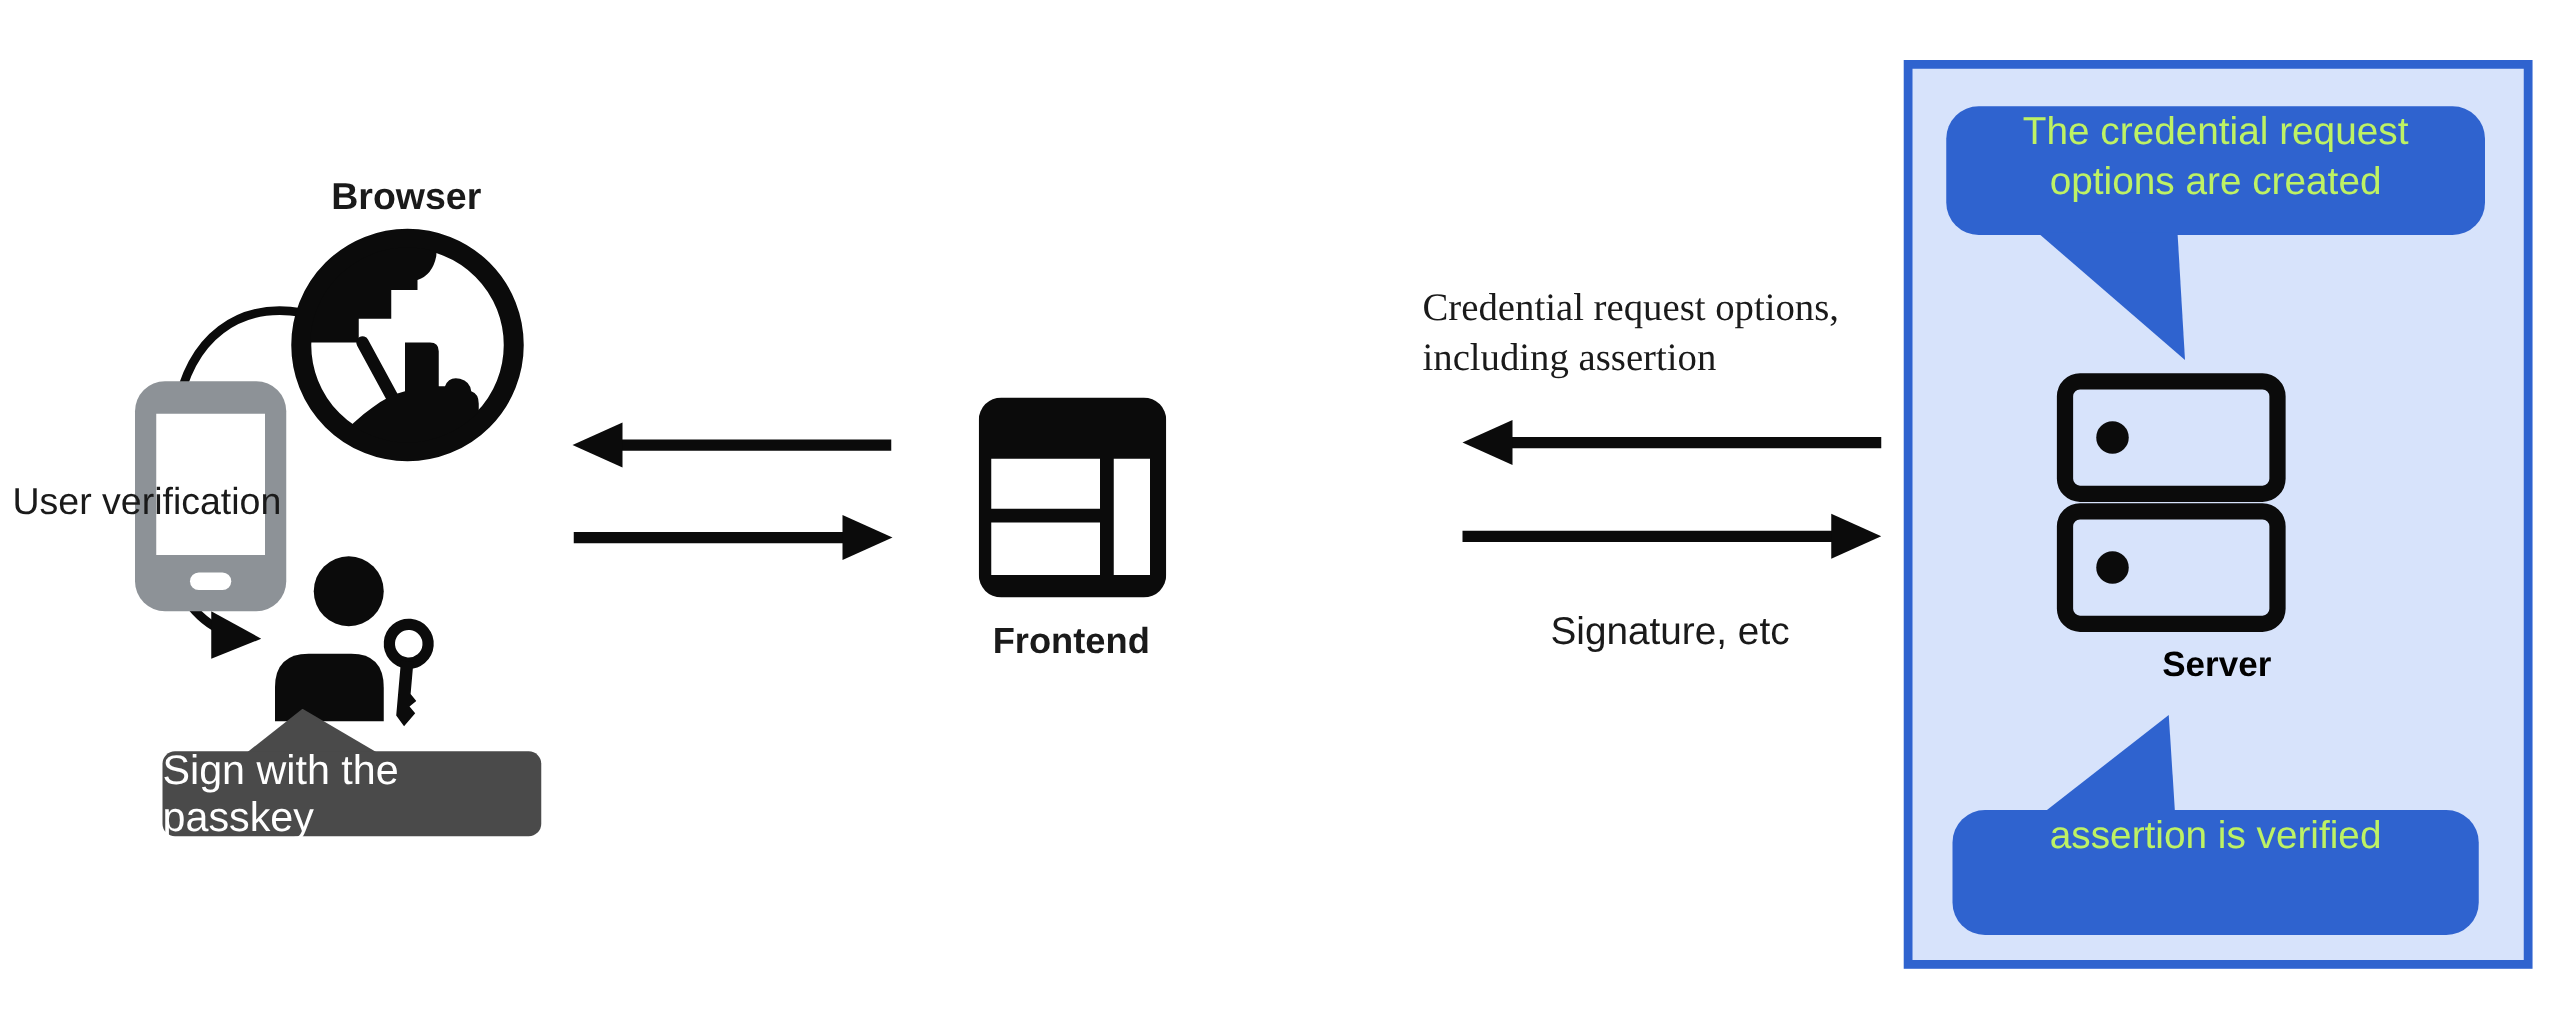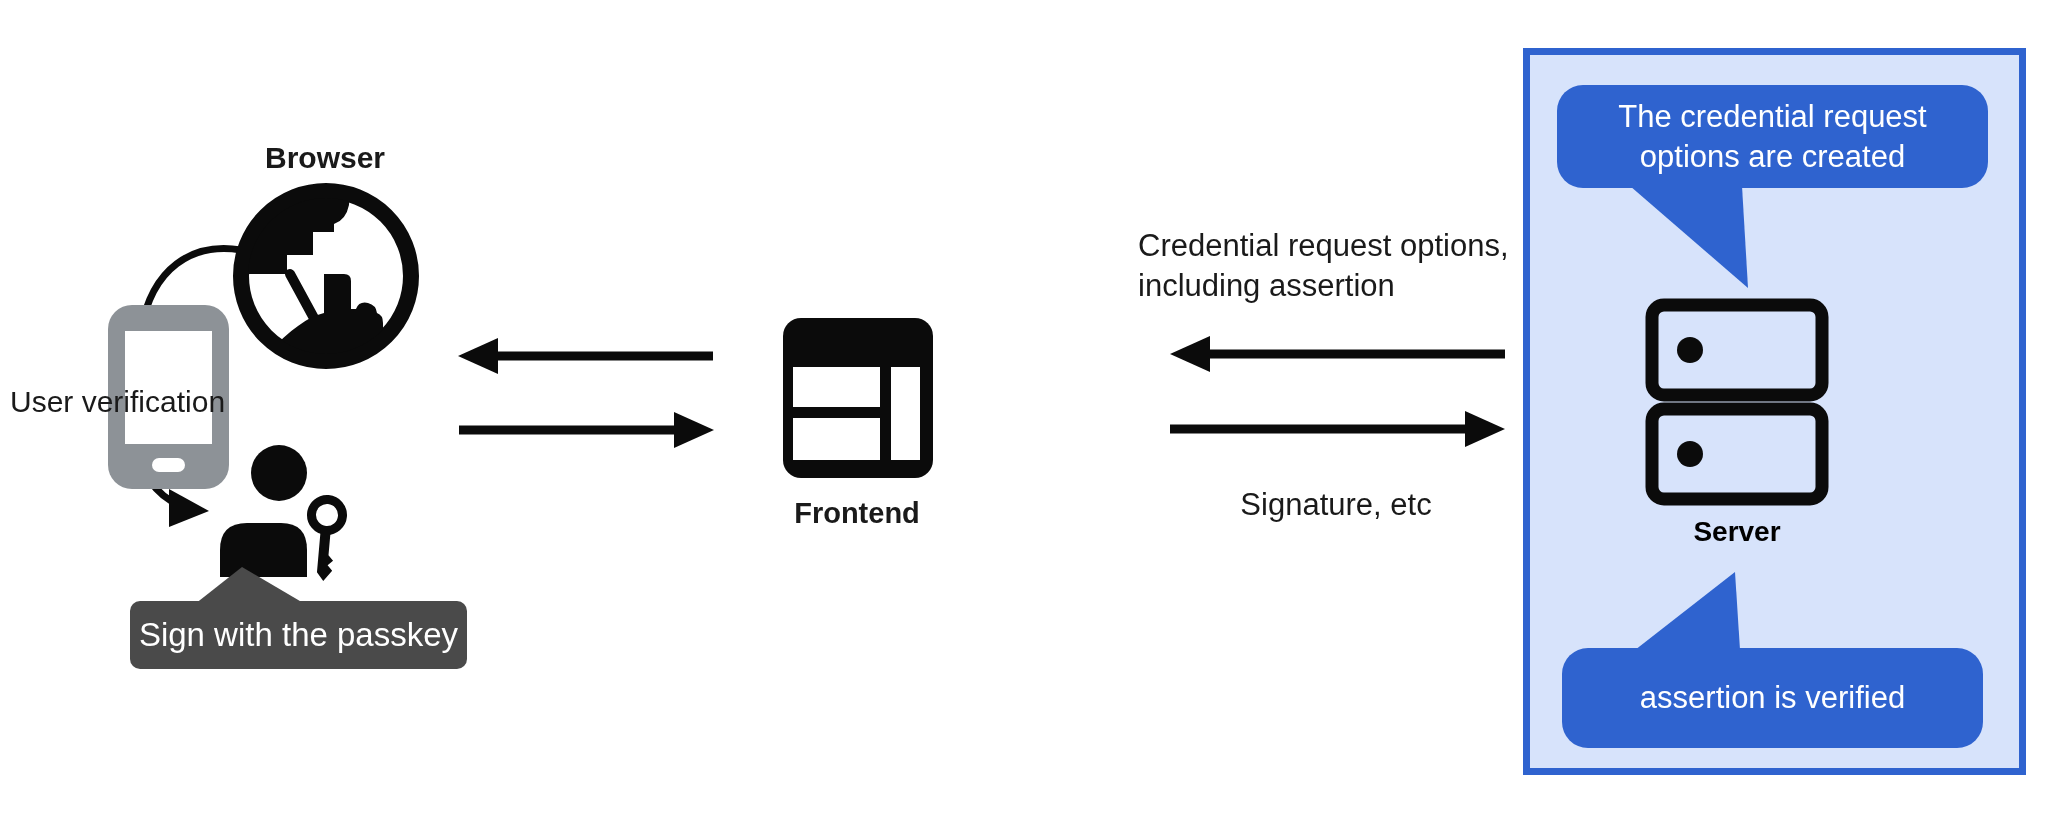--- a/index.html
+++ b/index.html
@@ -18,39 +18,39 @@
   }
   .abs{position:absolute;}
   .lbl{white-space:nowrap;}
   .bold{font-weight:bold;}
   .center{text-align:center;}
   #browser-label{left:245px;top:141px;width:160px;font-size:30px;}
   #user-verification-label{left:10px;top:385px;font-size:30px;}
   #code-call{left:458px;top:272px;font-size:26px;font-family:"DejaVu Sans Mono",monospace;color:#111;}
   #pkc-label{left:488px;top:485px;font-size:32px;}
   #frontend-label{left:787px;top:497px;width:140px;font-size:29px;text-align:center;}
-  #cro-text{left:1138px;top:226px;font-size:31px;line-height:40px;}
+  #cro-text{left:1138px;top:226px;font-size:31px;line-height:40px;font-family:Liberation Serif, serif;}
   #signature-label{left:1216px;top:487px;width:240px;font-size:31px;}
   #passkey-callout{
-    left:130px;top:601px;width:337px;height:68px;background:var(--label-dark-bg);
+    left:130px;top:601px;width:303px;height:68px;background:var(--label-dark-bg);
     border-radius:10px;display:flex;align-items:center;justify-content:center;
     color:#ffffff;font-size:33px;
   }
   #server-panel{
     left:1523px;top:48px;width:503px;height:727px;box-sizing:border-box;
     background:var(--panel-fill);border:7px solid var(--panel-border);
   }
   .bubble{
     position:absolute;background:var(--bubble-blue);border-radius:26px;
-    color:#ffffff;font-size:31px;line-height:40px;text-align:center;
-    display:flex;flex-direction:column;align-items:center;justify-content:center;
+    color:#bef264;font-size:31px;line-height:40px;text-align:center;
+    display:flex;flex-direction:column;align-items:center;justify-content:flex-start;
   }
   #bubble-top{left:27px;top:30px;width:431px;height:103px;}
   #bubble-bottom{left:32px;top:593px;width:421px;height:100px;}
-  #server-label{position:absolute;left:127px;top:461px;width:160px;font-size:28px;font-weight:bold;text-align:center;color:#000;}
+  #server-label{position:absolute;left:127px;top:461px;width:160px;font-size:28px;font-weight:bold;text-align:right;color:#000;}
   svg{display:block;}
 </style>
 </head>
 <body>
 
 <div id="canvas">
 
   <svg class="abs" style="left:0;top:0" width="2046" height="818" viewBox="0 0 2046 818">
     <g fill="var(--icon-black)" stroke="var(--icon-black)">
       <line x1="494" y1="356" x2="713" y2="356" stroke-width="9"></line>

